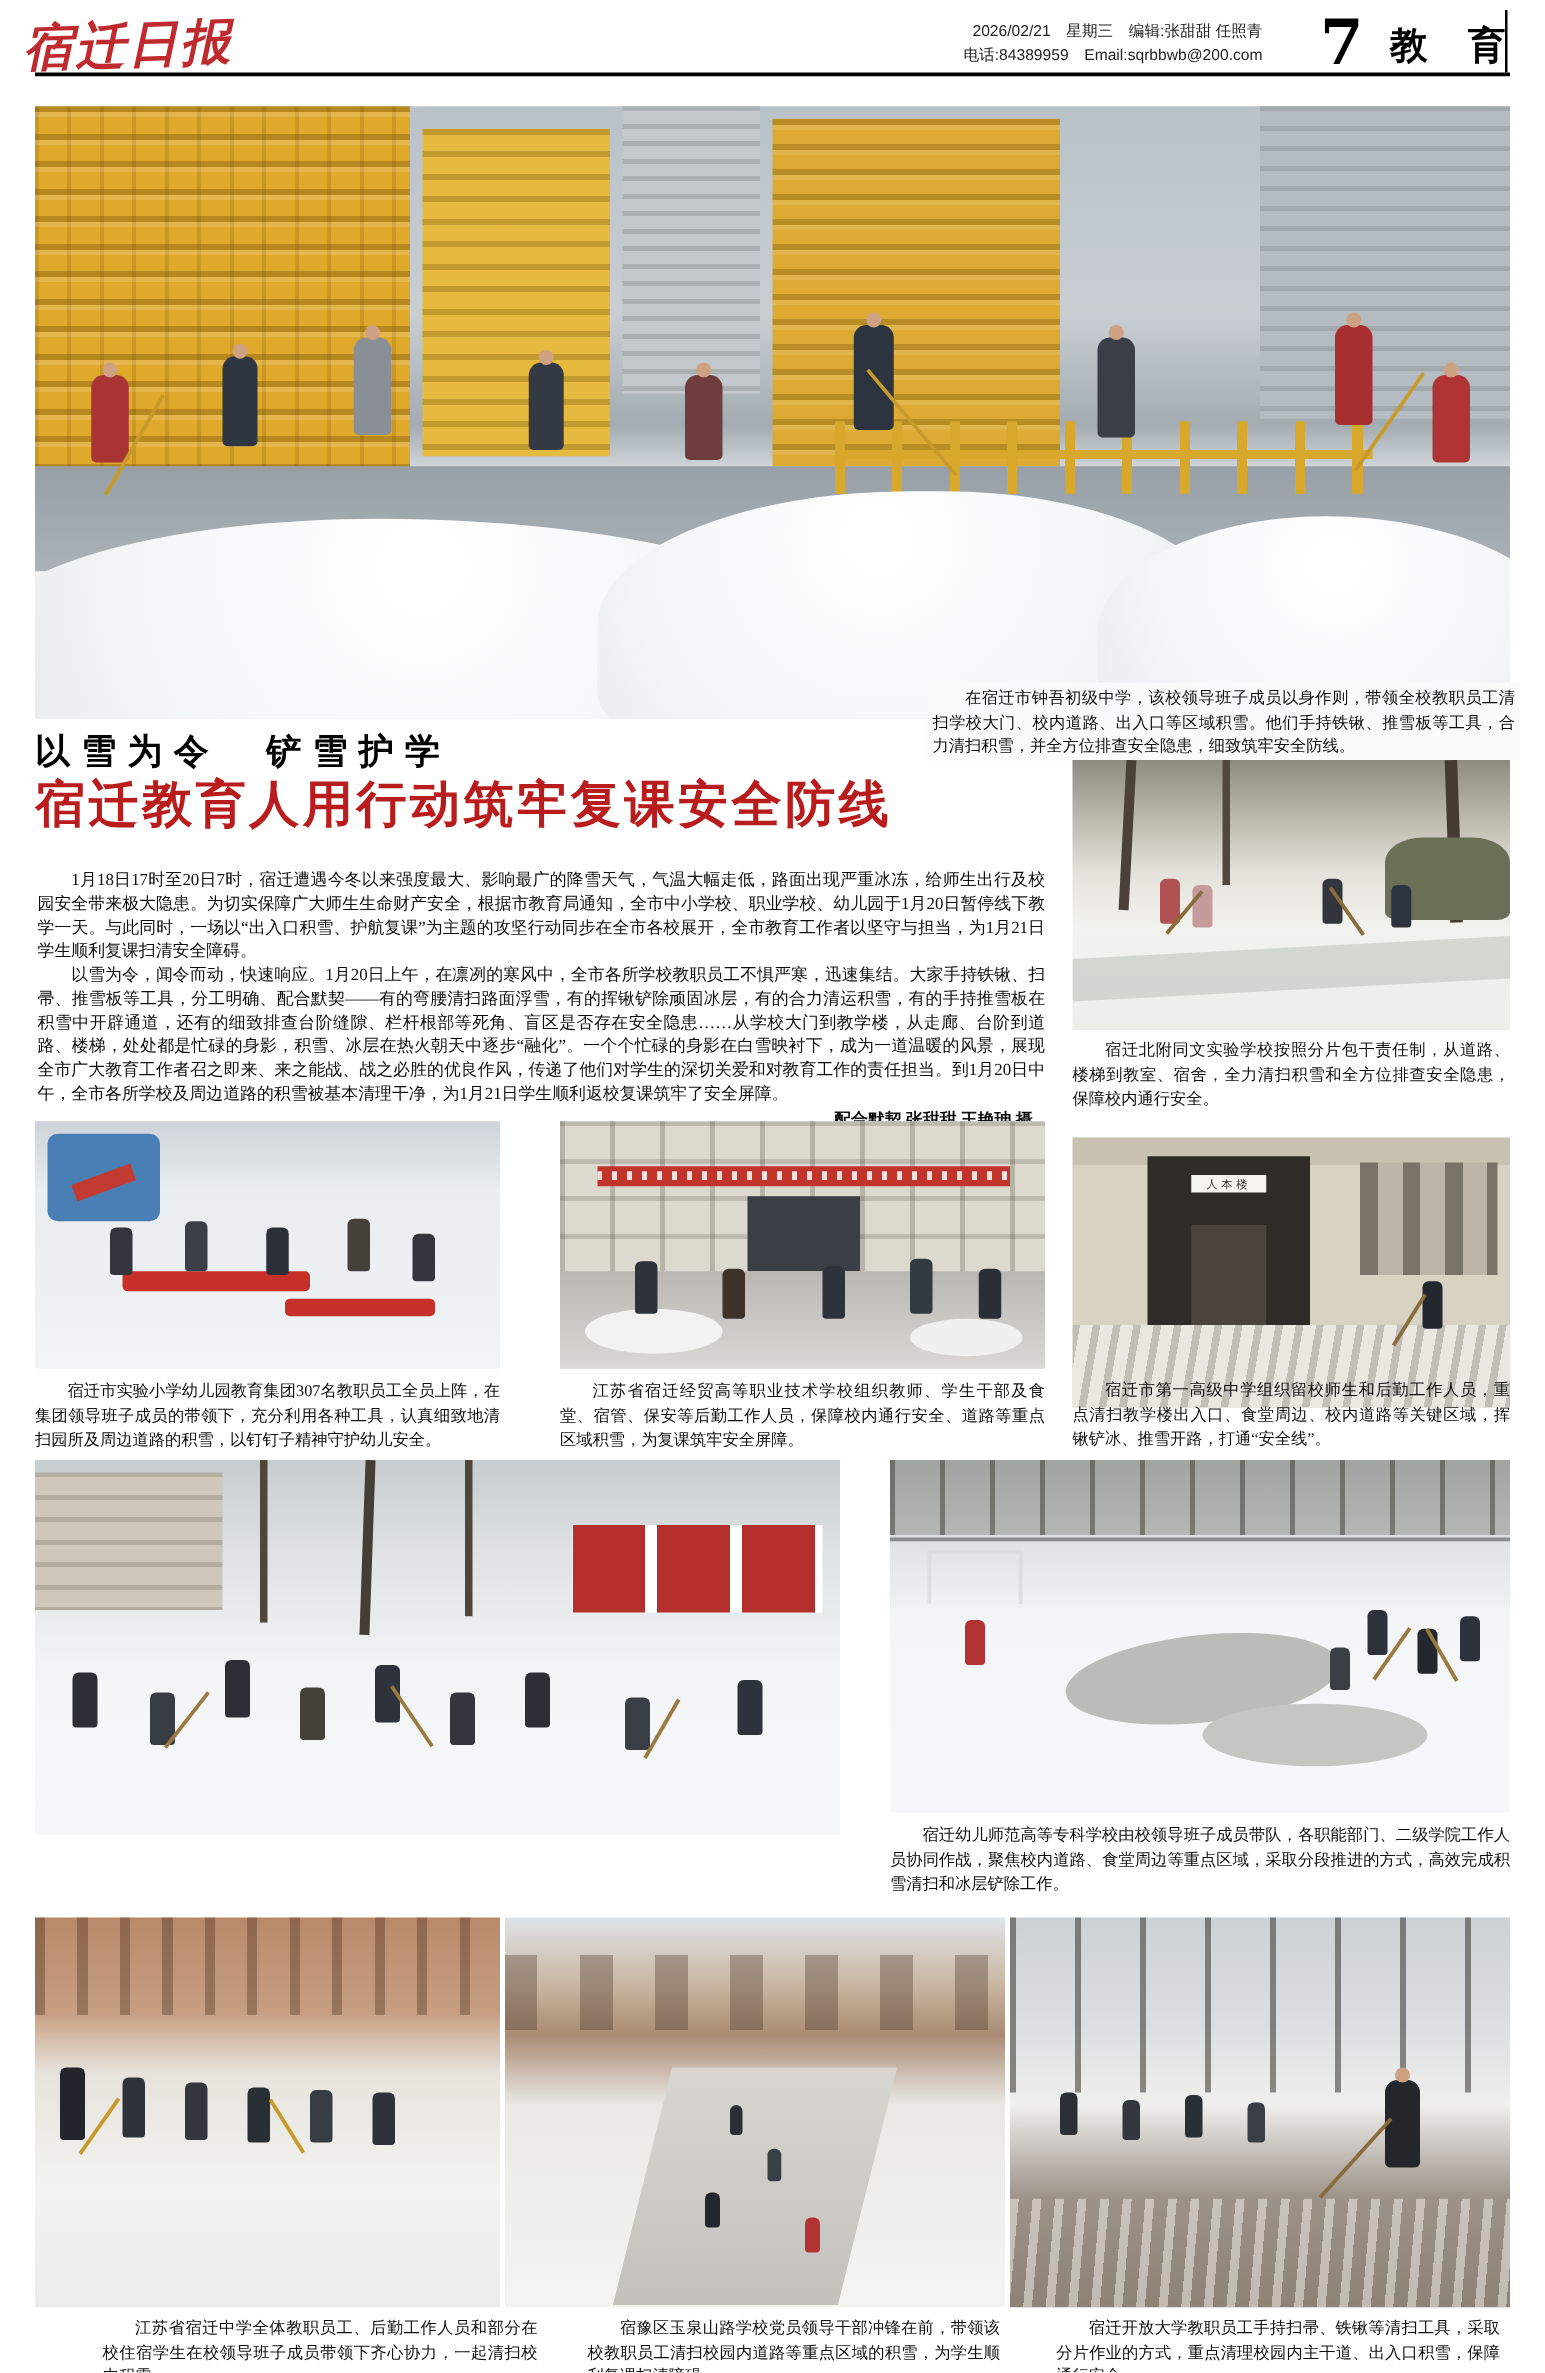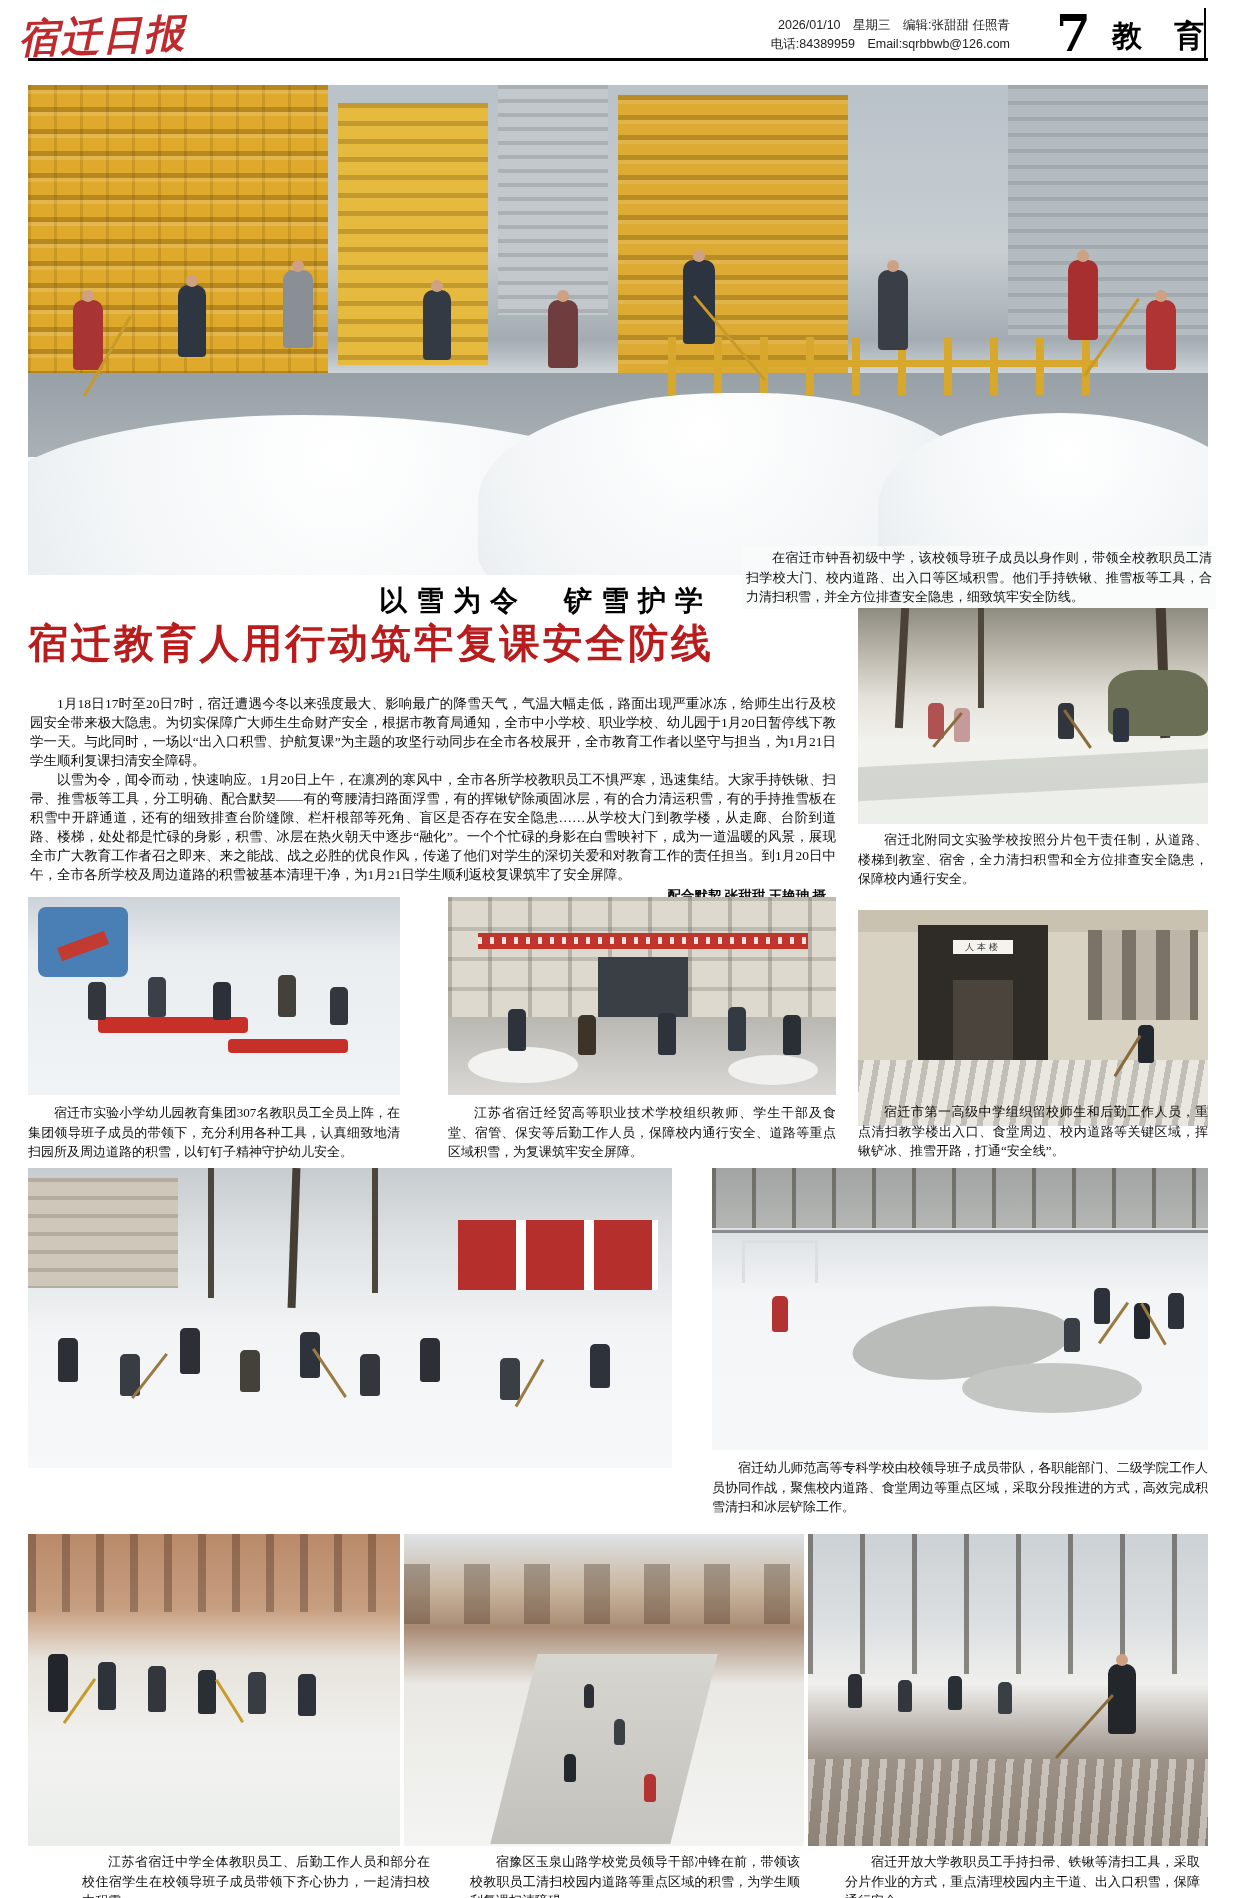--- a/index.html
+++ b/index.html
@@ -19,21 +19,21 @@
   .vrule{position:absolute;left:1204px;top:8px;width:2px;height:50px;background:#000;}
   .hrule{position:absolute;left:28px;top:58px;width:1180px;height:3px;background:#000;}
   
   .photo{position:absolute;overflow:hidden;background:#ccc;}
   .fg{position:absolute;border-radius:10px 10px 4px 4px;}
   .fg::before{content:"";position:absolute;left:50%;top:-10px;transform:translateX(-50%);
     width:12px;height:12px;border-radius:50%;background:#cfa183;}
   .dot{position:absolute;border-radius:5px 5px 3px 3px;}
   .pole{position:absolute;width:3px;background:#c89a2a;}
   
-  .kicker{position:absolute;left:28px;top:582px;width:684px;text-align:right;
+  .kicker{position:absolute;left:28px;top:582px;width:684px;text-align:left;
     font-size:28px;letter-spacing:9px;font-weight:600;color:#000;}
   .headline{position:absolute;left:28px;top:616px;width:684px;
     font-family:"Liberation Sans","DejaVu Sans",sans-serif;font-weight:900;font-size:40px;
     letter-spacing:1px;color:#b91c1c;text-align:justify;text-align-last:justify;}
   .bodytext{position:absolute;left:30px;top:694px;width:806px;
     font-size:13.5px;line-height:19px;text-align:justify;color:#0d0d0d;}
   .bodytext p{margin:0;text-indent:2em;}
   .byline{margin-top:2px;text-align:right;padding-right:10px;font-weight:bold;}
   .caption{position:absolute;font-size:13px;line-height:19.5px;text-align:justify;
     color:#0d0d0d;text-indent:2em;}
@@ -42,22 +42,22 @@
   .sign{position:absolute;background:#f5f3ee;color:#333;text-align:center;
     font-size:9px;letter-spacing:3px;line-height:14px;}
 </style>
 </head>
 <body>
 
 <div class="page">
 
   <div class="masthead">宿迁日报</div>
   <div class="hinfo">
-    <div>2026/01/10　星期三　编辑:张甜甜 任照青</div>
-    <div>电话:84389959　Email:sqrbbwb@126.com</div>
+    <div>2026/02/21　星期三　编辑:张甜甜 任照青</div>
+    <div>电话:84389959　Email:sqrbbwb@200.com</div>
   </div>
   <div class="pgnum">7</div>
   <div class="section">教 育</div>
   <div class="vrule"></div>
   <div class="hrule"></div>
 
   <div class="photo" style="left:28px;top:85px;width:1180px;height:490px;
               background:linear-gradient(180deg,#b9c2c9 0%,#c8ced2 34%,#a3acb2 52%,#e9edf0 63%,#f6f8f9 78%,#eef1f3 100%);">
     <div class="abs" style="left:0;top:0;width:300px;height:300px;background-color:#dfa92c;background-image:repeating-linear-gradient(180deg,rgba(90,60,0,.3) 0 5px,rgba(255,255,255,.15) 5px 9px,transparent 9px 22px),repeating-linear-gradient(90deg,rgba(120,80,10,.2) 0 3px,transparent 3px 26px);"></div>
     <div class="abs" style="left:310px;top:18px;width:150px;height:262px;background-color:#e6b93f;background-image:repeating-linear-gradient(180deg,rgba(90,60,0,.25) 0 5px,transparent 5px 18px);"></div>

